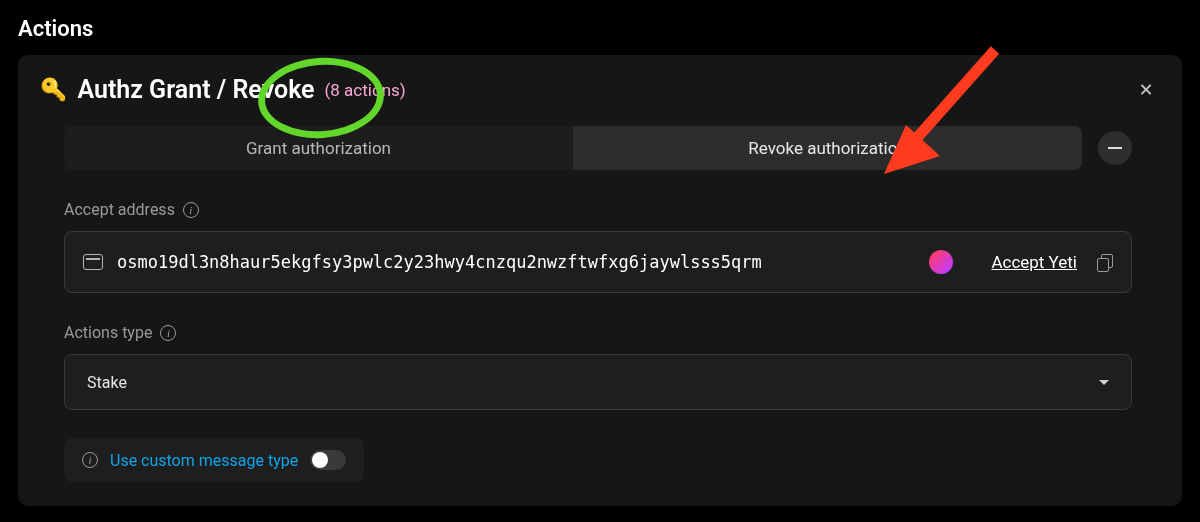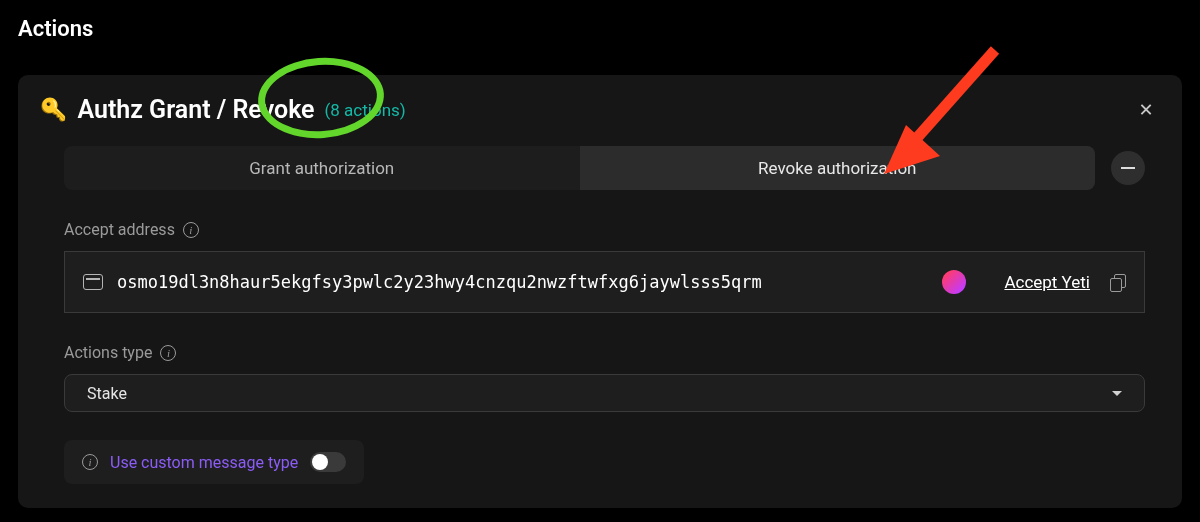--- a/index.html
+++ b/index.html
@@ -9,21 +9,21 @@
     font-family: -apple-system, BlinkMacSystemFont, "Segoe UI", Roboto, Helvetica, Arial, sans-serif;
     width: 1200px;
     height: 522px;
     overflow: hidden;
     padding: 16px 18px;
   }
   .page-title {
     font-size: 22px;
     font-weight: 600;
     color: #fff;
-    margin-bottom: 34px;
+    margin-bottom: 14px;
   }
   .card {
     background: #161616;
     border-radius: 10px;
     padding: 0;
   }
   .card-header {
     display: flex;
     align-items: center;
     padding: 20px 22px 18px 22px;
@@ -35,35 +35,35 @@
     transform: scaleX(-1);
   }
   .card-title {
     font-size: 25px;
     font-weight: 600;
     color: #fff;
     margin-right: 10px;
   }
   .actions-count {
     font-size: 17px;
-    color: #14b8a6;
+    color: #f9a8d4;
   }
   .close-btn {
     margin-left: auto;
     width: 28px;
     height: 28px;
     display: flex;
     align-items: center;
     justify-content: center;
     color: #c9c9c9;
     cursor: pointer;
     font-size: 18px;
   }
   .card-body {
-    padding: 4px 37px 24px 46px;
+    padding: 4px 50px 24px 46px;
   }
   .tabs-row {
     display: flex;
     align-items: center;
     gap: 16px;
   }
   .tab-group {
     flex: 1;
     display: flex;
     background: #1d1d1d;
@@ -115,21 +115,21 @@
     align-items: center;
     justify-content: center;
     font-size: 11px;
     color: #9a9a9a;
     font-style: italic;
     font-family: Georgia, serif;
   }
   .input-box {
     background: #1e1e1e;
     border: 1px solid #3a3a3a;
-    border-radius: 0;
+    border-radius: 8px;
     display: flex;
     align-items: center;
     padding: 0 18px;
     height: 62px;
     gap: 14px;
   }
   .wallet-icon {
     width: 20px;
     height: 16px;
     border: 1.8px solid #b5b5b5;
@@ -185,21 +185,21 @@
   .copy-icon::before { top: 0; left: 4px; }
   .copy-icon::after { top: 4px; left: 0; background: #1e1e1e; }
   .select-box {
     background: #1e1e1e;
     border: 1px solid #3a3a3a;
     border-radius: 8px;
     display: flex;
     align-items: center;
     justify-content: space-between;
     padding: 0 22px;
-    height: 38px;
+    height: 56px;
     cursor: pointer;
   }
   .select-value {
     font-size: 16px;
     color: #e5e5e5;
   }
   .caret-down {
     width: 0;
     height: 0;
     border-left: 5px solid transparent;
@@ -210,21 +210,21 @@
     display: inline-flex;
     align-items: center;
     gap: 12px;
     background: #1e1e1e;
     border-radius: 8px;
     padding: 12px 18px;
     margin-top: 28px;
   }
   .custom-label {
     font-size: 16px;
-    color: #8b5cf6;
+    color: #0ea5e9;
   }
   .switch {
     width: 36px;
     height: 20px;
     background: #3a3a3a;
     border-radius: 999px;
     position: relative;
     cursor: pointer;
   }
   .switch::after {

